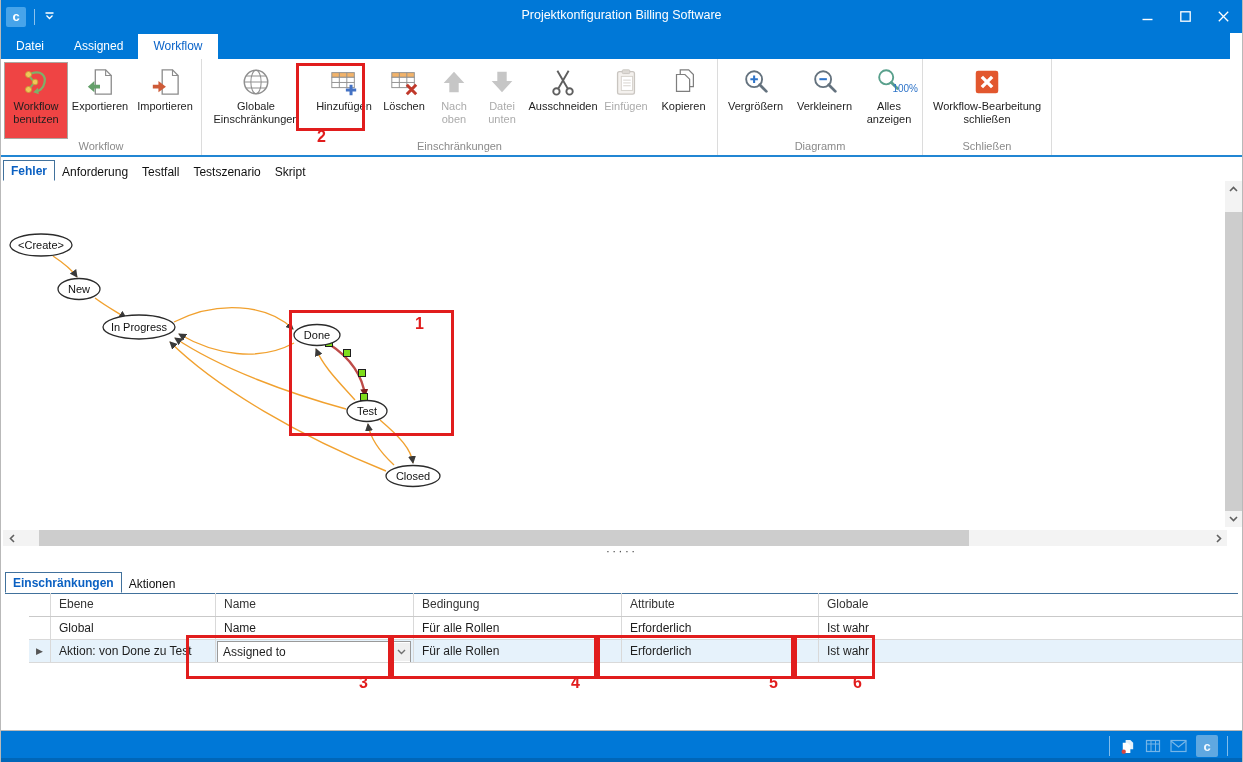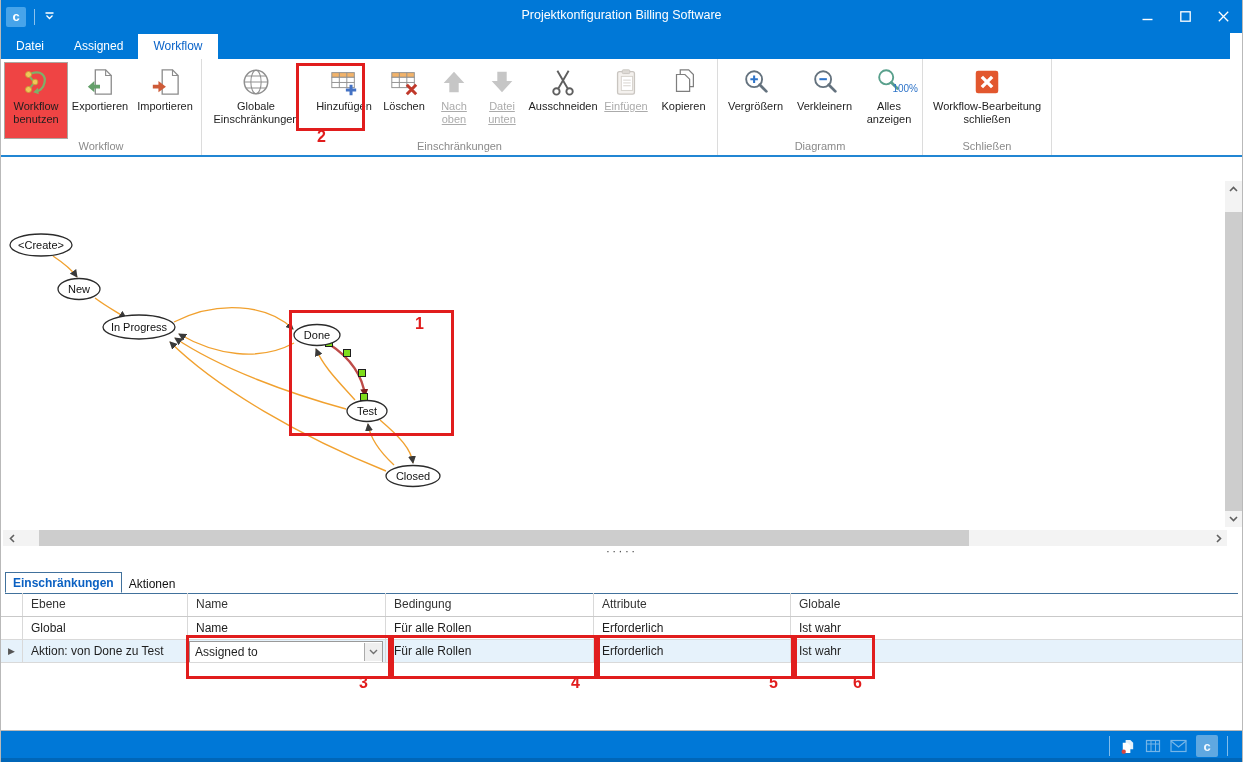--- a/index.html
+++ b/index.html
@@ -21,21 +21,21 @@
   
   .ribbon{position:absolute;left:0;top:59px;right:0;height:96px;background:#FFF;border-bottom:2px solid #2186D3;display:flex;}
   .rgroup{position:relative;height:100%;padding:3px 3px 0 3px;box-sizing:border-box;}
   .rgroup + .rgroup{border-left:1px solid #DCDCDC;}
   .rbuttons{display:flex;align-items:flex-start;height:76px;}
   .rgroup-label{position:absolute;left:0;right:0;bottom:3px;text-align:center;color:#8A8A8A;font-size:11px;}
   .rbtn{display:flex;flex-direction:column;align-items:center;height:72px;padding:3px 2px 0;box-sizing:content-box;
         text-align:center;font-size:11px;line-height:1.18;color:#1E1E1E;border:1px solid transparent;position:relative;}
   .rbtn .ric{width:32px;height:32px;display:flex;align-items:center;justify-content:center;margin-bottom:2px;flex:none;}
   .rbtn.pressed{background:#ef4444;border:1px solid #ABA7A1;}
-  .rbtn.disabled{color:#ABABAB;text-decoration:underline;}
+  .rbtn.disabled{color:#ABABAB;}
   .badge{position:absolute;top:20px;right:0px;color:#2E74C9;font-size:10px;}
   
   .doctabs{position:absolute;left:2px;top:160px;right:2px;height:21px;border-bottom:1px solid #41719C;display:flex;align-items:flex-end;font-size:12px;}
   .dtab{padding:3px 7px 2px;color:#111;}
   .dtab.active{border:1px solid #41719C;border-bottom:1px solid #FFF;color:#0A60C2;font-weight:bold;background:#FFF;}
   
   .diagram{position:absolute;left:2px;top:181px;width:1224px;height:349px;background:#FFF;overflow:hidden;}
   .edge{fill:none;stroke:#F1A12F;stroke-width:1.4px;}
   .edge.selected{stroke:#BE4B48;stroke-width:2.4px;}
   .node{fill:#FFF;stroke:#2B2B2B;stroke-width:1.3px;}
@@ -47,21 +47,21 @@
   .hscroll{position:absolute;left:2px;top:530px;width:1224px;height:16px;background:#F3F3F3;}
   .hthumb{position:absolute;left:36px;top:0;width:930px;height:16px;background:#CDCDCD;}
   .sbtn{position:absolute;width:17px;height:16px;display:flex;align-items:center;justify-content:center;background:#F3F3F3;}
   
   .splitter{position:absolute;left:0;top:546px;right:0;height:16px;background:#FFF;text-align:center;color:#555;
             font-size:13px;letter-spacing:2px;line-height:10px;}
   
   .bpanel{position:absolute;left:0;top:562px;right:0;height:169px;background:#FFF;border-bottom:1px solid #B9B9B9;box-sizing:border-box;}
   .btabs{position:absolute;left:4px;top:9px;right:4px;height:22px;border-bottom:1px solid #41719C;display:flex;align-items:flex-end;font-size:12px;}
   .grid{position:absolute;left:0;top:31px;right:0;}
-  .g-row{display:grid;grid-template-columns:22px 165px 198px 208px 197px 1fr;border-bottom:1px solid #D9D9D9;height:22px;}
+  .g-row{display:grid;grid-template-columns:22px 165px 198px 208px 197px 1fr;border-bottom:1px solid #D9D9D9;height:22px;margin-left:28px;}
   .g-row.header{height:23px;border-bottom:1px solid #C9C9C9;color:#333;}
   .g-cell{padding:0 0 0 8px;line-height:22px;border-right:1px solid #D9D9D9;overflow:hidden;white-space:nowrap;}
   .g-cell.sel{padding:0;text-align:center;color:#555;font-size:9px;line-height:23px;}
   .g-row.selected{background:#E6F2FB;}
   .combo{display:flex;height:20px;margin:1px 2px 0 1px;border:1px solid #9A9A9A;background:#FFF;align-items:center;}
   .combo .cval{flex:1;padding-left:5px;line-height:18px;border-radius:8px;}
   .combo .cbtn{width:17px;height:18px;background:#EFEFEF;border-left:1px solid #ABABAB;display:flex;align-items:center;justify-content:center;}
   
   .statusbar{position:absolute;left:0;bottom:0;right:0;height:31px;background:#0078D7;border-bottom:4px solid #0066B8;box-sizing:border-box;}
   .st-icons{position:absolute;right:14px;top:3px;display:flex;align-items:center;gap:9px;height:24px;}
@@ -286,20 +286,27 @@
             </span>
           <span class="rlabel">Workflow-Bearbeitung schließen</span>
         </div>
       </div>
       <div class="rgroup-label">Schließen</div>
     </div>
 
     <div class="rgroup" style="flex:1"></div>
   </div>
 
+  <div class="doctabs">
+    <div class="dtab active">Fehler</div>
+    <div class="dtab">Anforderung</div>
+    <div class="dtab">Testfall</div>
+    <div class="dtab">Testszenario</div>
+    <div class="dtab">Skript</div>
+  </div>
 
   <div class="diagram">
     <svg id="diagram-svg" width="1224" height="349">
       <defs>
         <marker id="arr" markerUnits="userSpaceOnUse" markerWidth="9" markerHeight="8" refX="7" refY="4" orient="auto">
             <path d="M0 0 L8 4 L0 8 Z" fill="#3A3A3A"></path>
           </marker>
         <marker id="arrRed" markerUnits="userSpaceOnUse" markerWidth="9" markerHeight="8" refX="7" refY="4" orient="auto">
             <path d="M0 0 L8 4 L0 8 Z" fill="#7E1E1E"></path>
           </marker>

